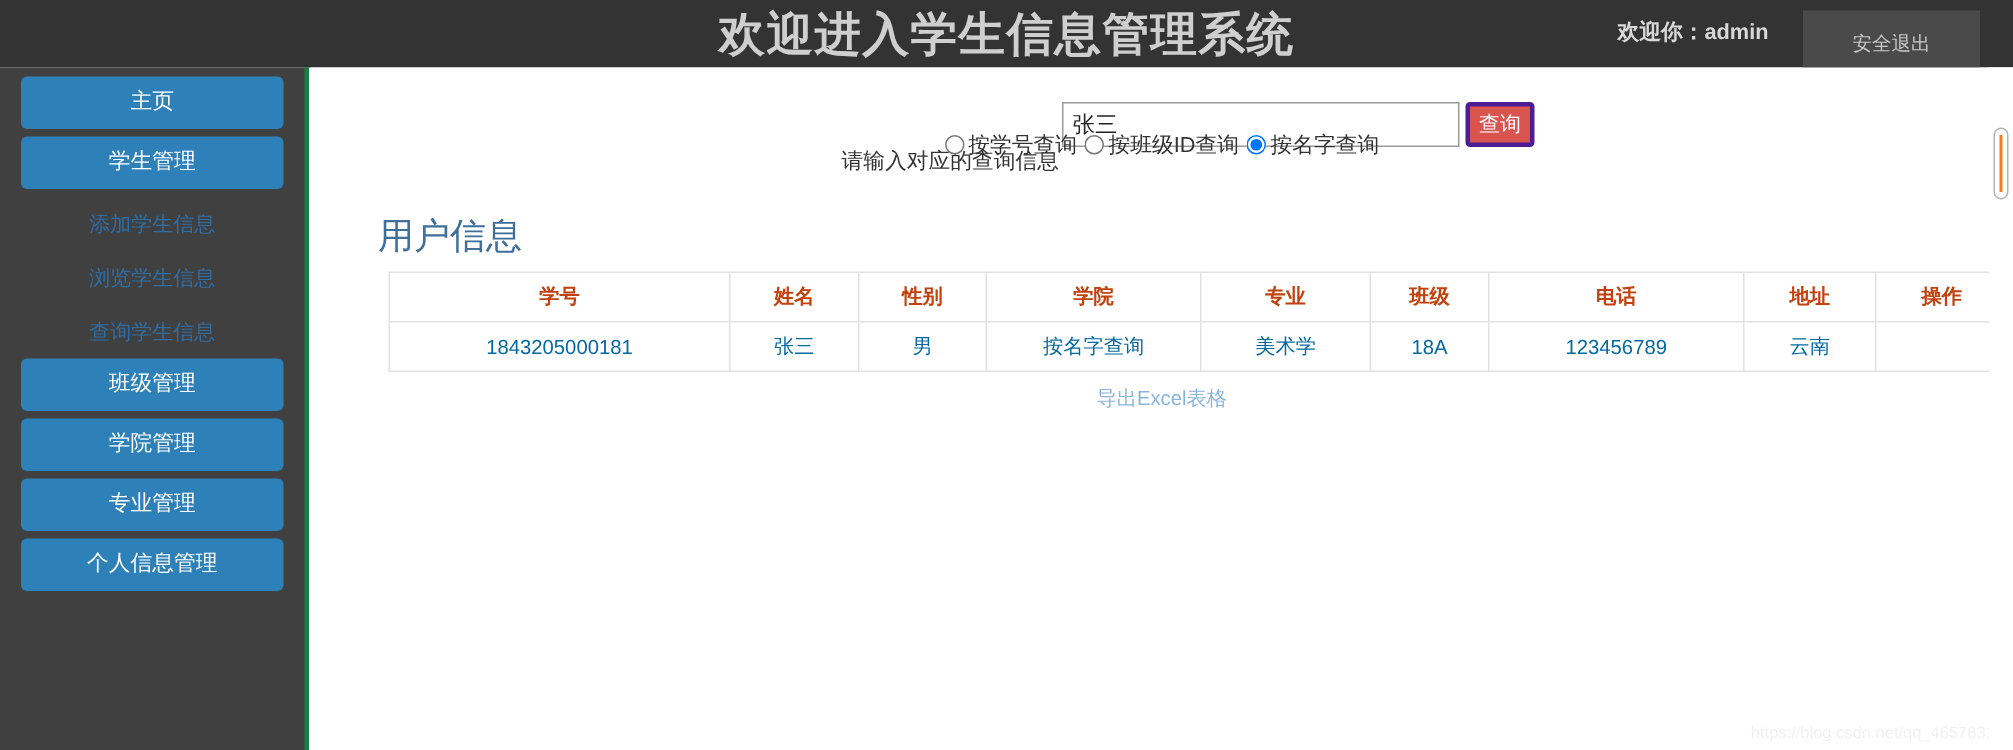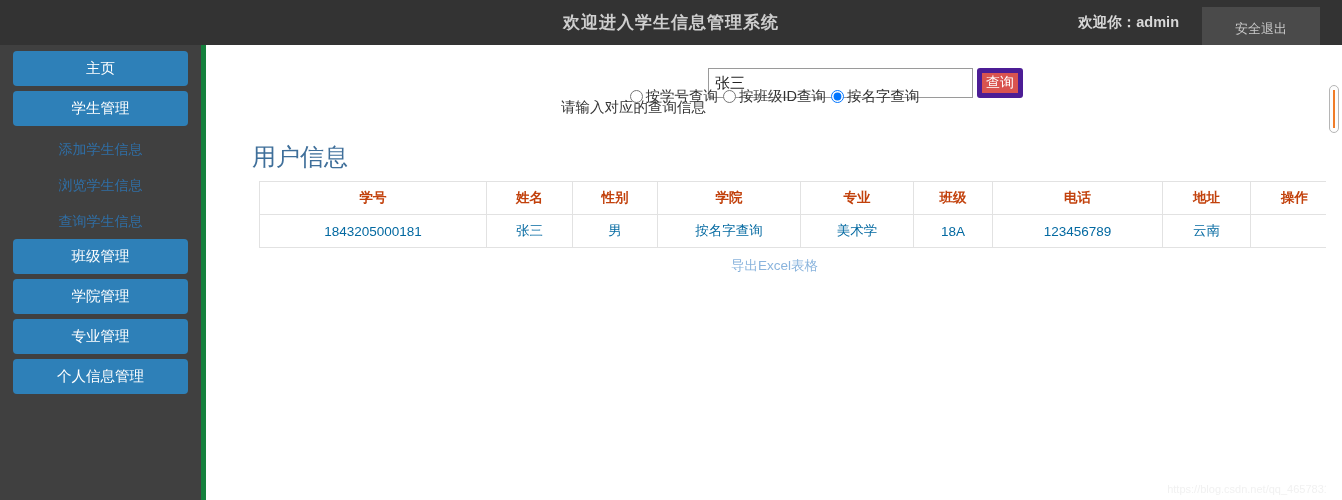--- a/index.html
+++ b/index.html
@@ -23,21 +23,21 @@
     height: 45px;
     background: #333333;
     color: #d9d9d9;
   }
   .topbar-title {
     position: absolute;
     left: 0; top: 0;
     width: 1342px;
     text-align: center;
     line-height: 45px;
-    font-size: 17px;
+    font-size: 31px;
     font-weight: bold;
     color: #cfcfcf;
     letter-spacing: 1px;
   }
   .topbar-user {
     position: absolute;
     right: 163px;
     top: 0;
     line-height: 45px;
     font-size: 14.5px;
@@ -62,21 +62,21 @@
     padding: 0;
   }
 
   
   .sidebar {
     position: absolute;
     left: 0; top: 45px;
     width: 206px;
     height: 455px;
     background: #404040;
-    border-right: 5px solid #15803d;
+    border-right: 3px solid #15803d;
     box-sizing: border-box;
   }
   .nav-btn {
     display: block;
     margin: 0 auto 5px auto;
     width: 175px;
     height: 35px;
     line-height: 35px;
     background: #2e80b8;
     color: #ffffff;
@@ -138,21 +138,21 @@
     background: #ffffff;
     outline: none;
   }
   .search-btn {
     position: absolute;
     left: 770px; top: 0;
     width: 46px;
     height: 30px;
     background: #d9534f;
     color: #ffffff;
-    border: 5px solid #4c1d95;
+    border: 3px solid #4c1d95;
     border-radius: 3px;
     font-size: 14px;
     font-family: inherit;
     cursor: pointer;
     padding: 0;
   }
 
   .radio-row {
     position: absolute;
     left: 0; top: 42px;

